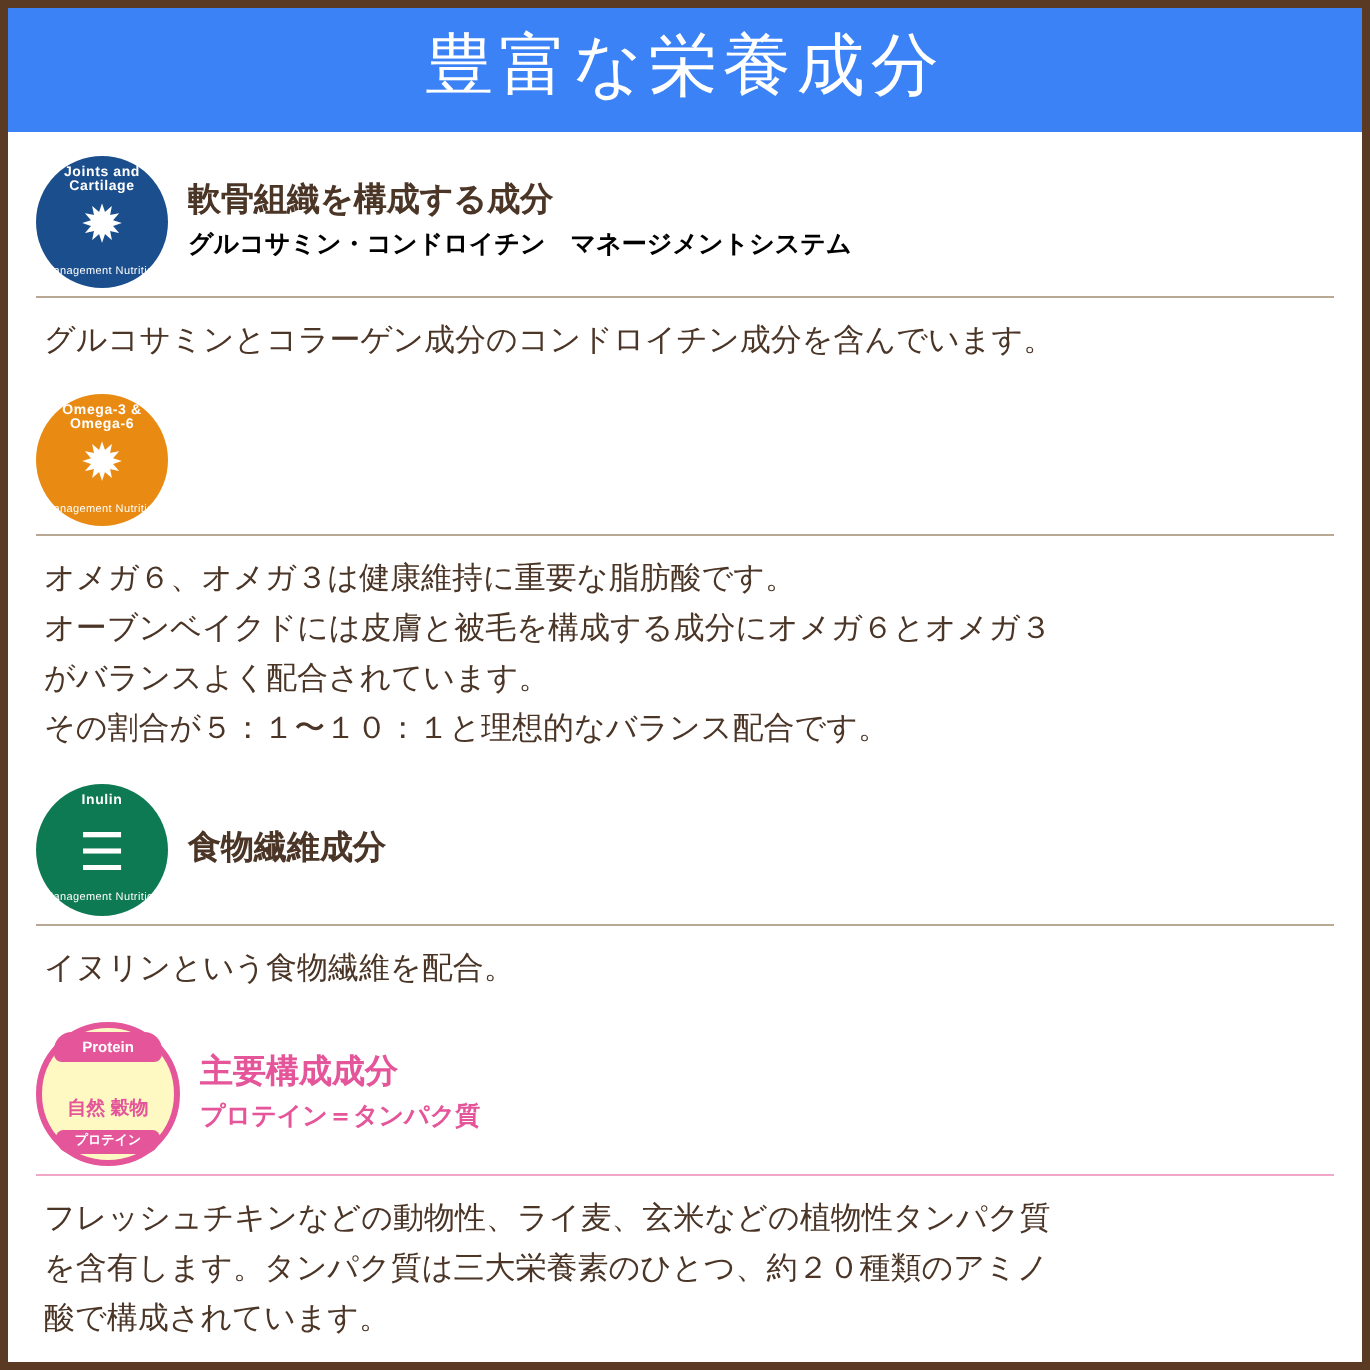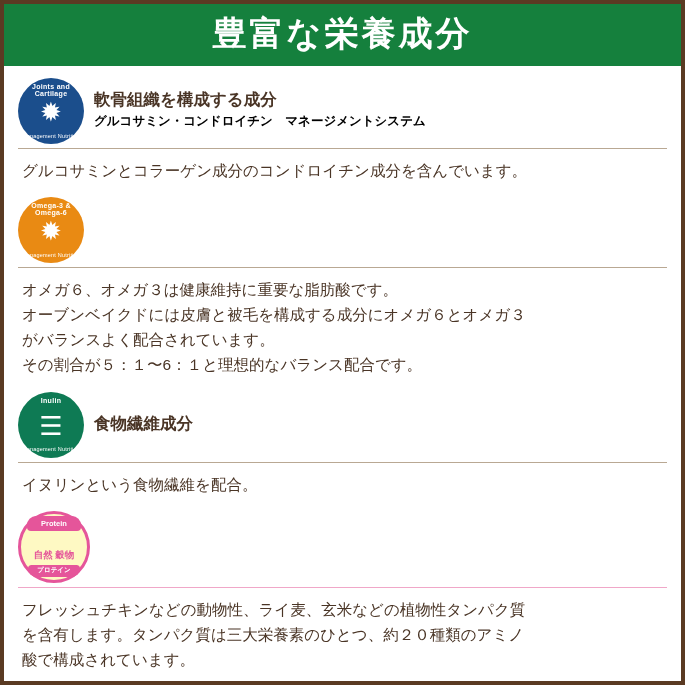--- a/index.html
+++ b/index.html
@@ -16,26 +16,26 @@
   }
   .page {
     position: relative;
     width: 685px;
     height: 685px;
     box-sizing: border-box;
     border: 4px solid #5a3a22;
     background: #ffffff;
   }
   .header {
-    background: #15803d;
+    background: #3b82f6;
     color: #ffffff;
     text-align: center;
     padding: 12px 0 16px 0;
     font-size: 34px;
-    font-weight: bold;
+    font-weight: normal;
     letter-spacing: 3px;
     line-height: 1;
   }
   .content {
     padding: 8px 14px 0 14px;
   }
   .section {
     margin-bottom: 2px;
   }
   .sec-head {
@@ -123,21 +123,20 @@
     font-size: 9.5px;
     font-weight: bold;
     line-height: 1.15;
     text-align: center;
     color: #e5559a;
     margin-top: 18px;
   }
   .titles {
     flex: 1 1 auto;
     min-width: 0;
-    font-family: Liberation Mono, monospace;
   }
   .sec-title {
     font-size: 16.5px;
     font-weight: bold;
     line-height: 1.3;
     color: #4a3526;
   }
   .sec-sub {
     font-size: 12.5px;
     font-weight: bold;
@@ -191,21 +190,21 @@
         <div class="badge omega">
           <div class="top-arc">Omega-3 &amp; Omega-6</div>
           <div class="glyph">✹</div>
           <div class="bot-arc">Management Nutrition</div>
         </div>
       </div>
       <hr class="rule">
       <div class="body-text">オメガ６、オメガ３は健康維持に重要な脂肪酸です。
 オーブンベイクドには皮膚と被毛を構成する成分にオメガ６とオメガ３
 がバランスよく配合されています。
-その割合が５：１〜6：１と理想的なバランス配合です。</div>
+その割合が５：１〜１０：１と理想的なバランス配合です。</div>
     </div>
 
     <div class="section">
       <div class="sec-head">
         <div class="badge inulin">
           <div class="top-arc">Inulin</div>
           <div class="glyph">☰</div>
           <div class="bot-arc">Management Nutrition</div>
         </div>
         <div class="titles">
@@ -217,20 +216,24 @@
     </div>
 
     <div class="section">
       <div class="sec-head">
         <div class="badge protein">
           <div class="pink-top">Protein</div>
           <div class="mid">自然
 穀物</div>
           <div class="pink-bot">プロテイン</div>
         </div>
+        <div class="titles">
+          <div class="sec-title pink">主要構成成分</div>
+          <div class="sec-sub pink">プロテイン＝タンパク質</div>
+        </div>
       </div>
       <hr class="rule pink">
       <div class="body-text">フレッシュチキンなどの動物性、ライ麦、玄米などの植物性タンパク質
 を含有します。タンパク質は三大栄養素のひとつ、約２０種類のアミノ
 酸で構成されています。</div>
     </div>
 
   </div>
 </div>
 

